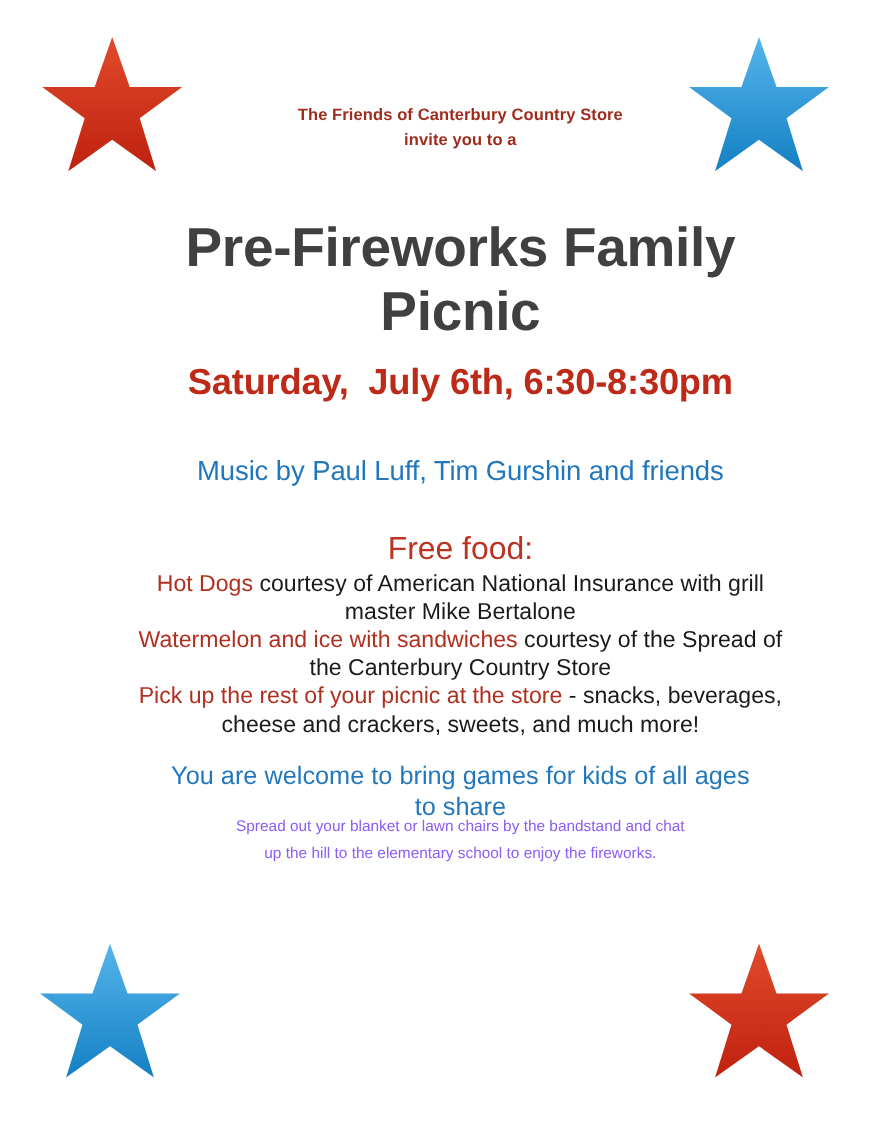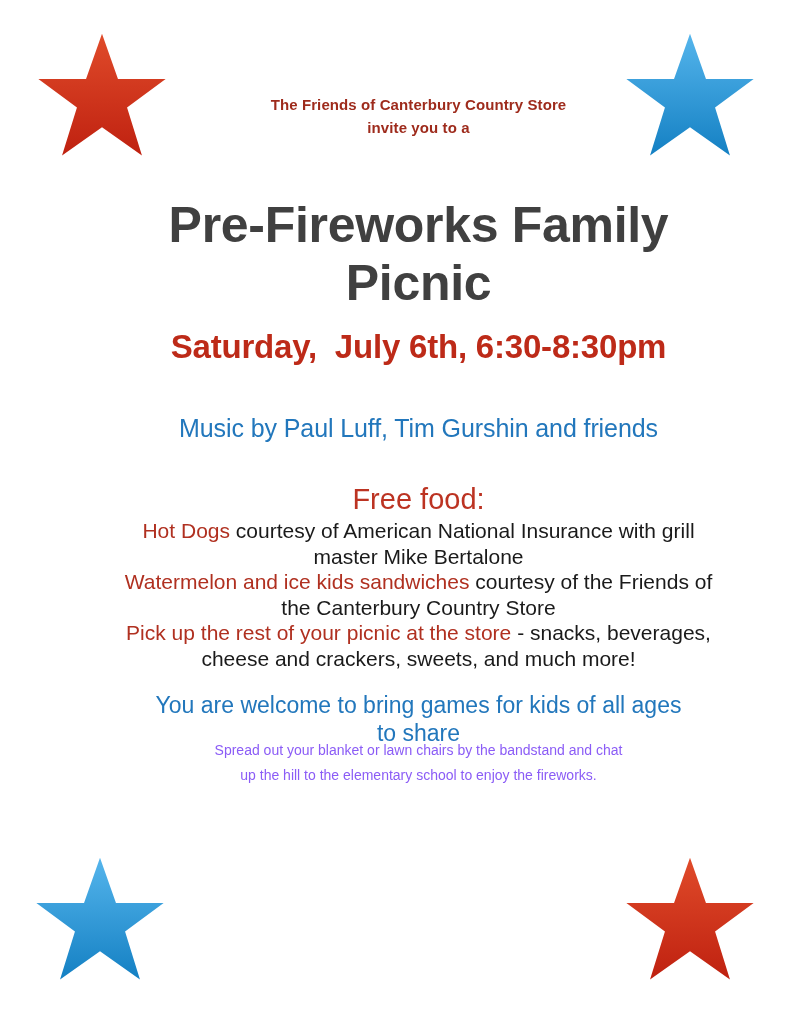--- a/index.html
+++ b/index.html
@@ -168,21 +168,21 @@
 
   <div class="block datetime">Saturday,  July 6th, 6:30-8:30pm</div>
 
   <div class="block music">Music by Paul Luff, Tim Gurshin and friends</div>
 
   <div class="block free-food-heading">Free food:</div>
 
   <div class="block food-lines">
     <span class="line"><span class="hl">Hot Dogs</span><span> courtesy of American National Insurance with grill</span></span>
     <span class="line">master Mike Bertalone</span>
-    <span class="line"><span class="hl">Watermelon and ice kids sandwiches</span><span> courtesy of the Friends of</span></span>
+    <span class="line"><span class="hl">Watermelon and ice with sandwiches</span><span> courtesy of the Spread of</span></span>
     <span class="line">the Canterbury Country Store</span>
     <span class="line"><span class="hl">Pick up the rest of your picnic at the store</span><span> - snacks, beverages,</span></span>
     <span class="line">cheese and crackers, sweets, and much more!</span>
   </div>
 
   <div class="block games">
     <span class="line">You are welcome to bring games for kids of all ages</span>
     <span class="line">to share</span>
   </div>
 

